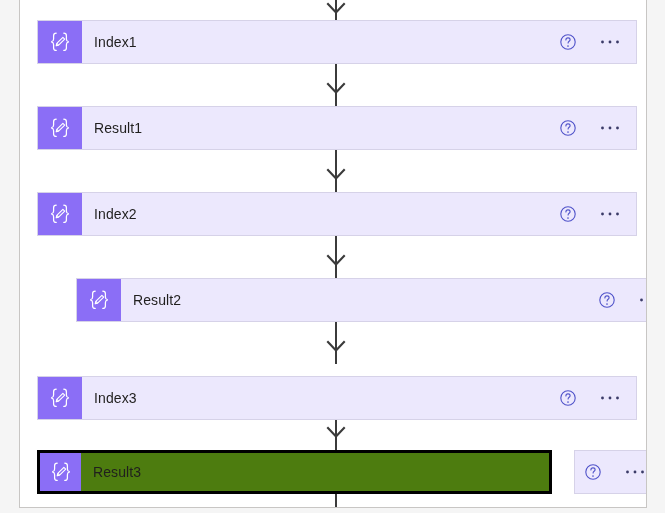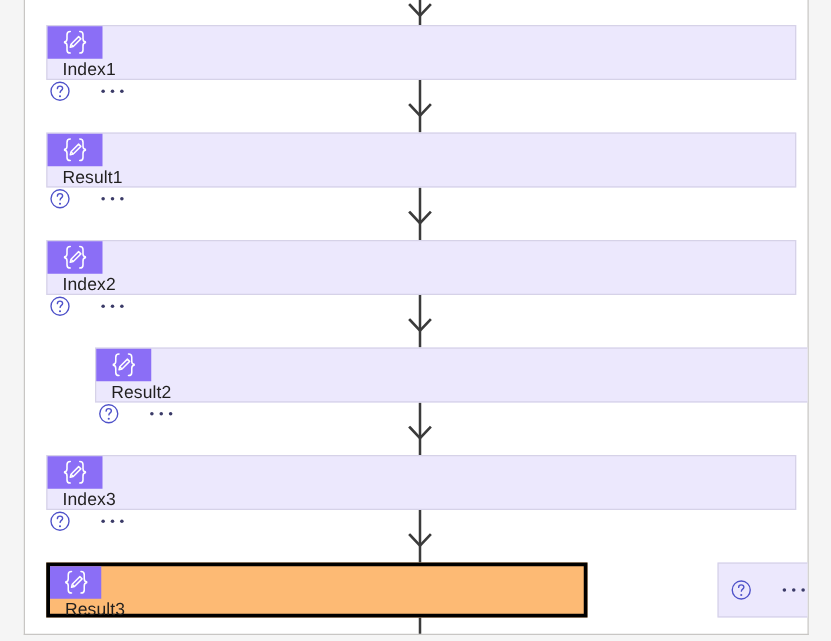--- a/index.html
+++ b/index.html
@@ -63,21 +63,20 @@
   .action-card {
     position: absolute;
     left: 0;
     top: 0;
     height: 44px;
     display: flex;
     align-items: stretch;
     background: #ece8fd;
     border: 1px solid #d6d2e8;
     box-sizing: border-box;
-    flex-direction: column;
   }
   .action-card.plain { width: 600px; }
 
   .icon-tile {
     width: 44px;
     min-width: 44px;
     background: #8b6ef6;
     display: flex;
     align-items: center;
     justify-content: center;
@@ -106,23 +105,23 @@
     height: 20px;
     display: flex;
     align-items: center;
     justify-content: center;
     cursor: pointer;
   }
   .cmd-icon svg { display: block; }
 
   
   .action-row.selected .action-card {
-    width: 433px;               
+    width: 515px;               
     border: 3px solid #000000;
-    background: #fdba74;
+    background: #4d7c0f;
   }
   .action-row.selected .action-card .icon-tile {
     width: 41px;
     min-width: 41px;
   }
   .side-commands {
     position: absolute;
     left: 537px;                
     top: 0;
     width: 80px;
@@ -288,21 +287,21 @@
             <div class="cmd-icon" title="• • •">
               <svg width="24" height="8" viewBox="0 0 24 8" aria-hidden="true">
                 <circle cx="3" cy="4" r="1.7" fill="#3b3b68"></circle>
                 <circle cx="12" cy="4" r="1.7" fill="#3b3b68"></circle>
                 <circle cx="21" cy="4" r="1.7" fill="#3b3b68"></circle>
               </svg>
             </div>
           </div>
         </div>
       </div>
-      <div class="action-row" style="top: 364px; width: 543px;">
+      <div class="action-row" style="top: 376px; width: 543px;">
         <div class="action-card plain">
           <div class="icon-tile">
             <svg width="26" height="26" viewBox="0 0 26 26" aria-hidden="true">
               <path d="M9.2 4.2c-1.9 0-2.6 1-2.6 2.5v3.2c0 1.4-.6 2.4-1.9 2.6v.6c1.3.2 1.9 1.2 1.9 2.6v3.2c0 1.5.7 2.5 2.6 2.5" fill="none" stroke="#ffffff" stroke-width="1.25" stroke-linecap="round" stroke-linejoin="round"></path>
               <path d="M16.8 4.2c1.9 0 2.6 1 2.6 2.5v3.2c0 1.4.6 2.4 1.9 2.6v.6c-1.3.2-1.9 1.2-1.9 2.6v3.2c0 1.5-.7 2.5-2.6 2.5" fill="none" stroke="#ffffff" stroke-width="1.25" stroke-linecap="round" stroke-linejoin="round"></path>
               <path d="M15.9 8.3l1.8 1.8-6.1 6.1-2.4.6.6-2.4z" fill="none" stroke="#ffffff" stroke-width="1.15" stroke-linejoin="round"></path>
               <path d="M9.8 14.4l1.8 1.8" fill="none" stroke="#ffffff" stroke-width="1.15"></path>
             </svg>
           </div>
           <div class="action-title">Index3</div>

